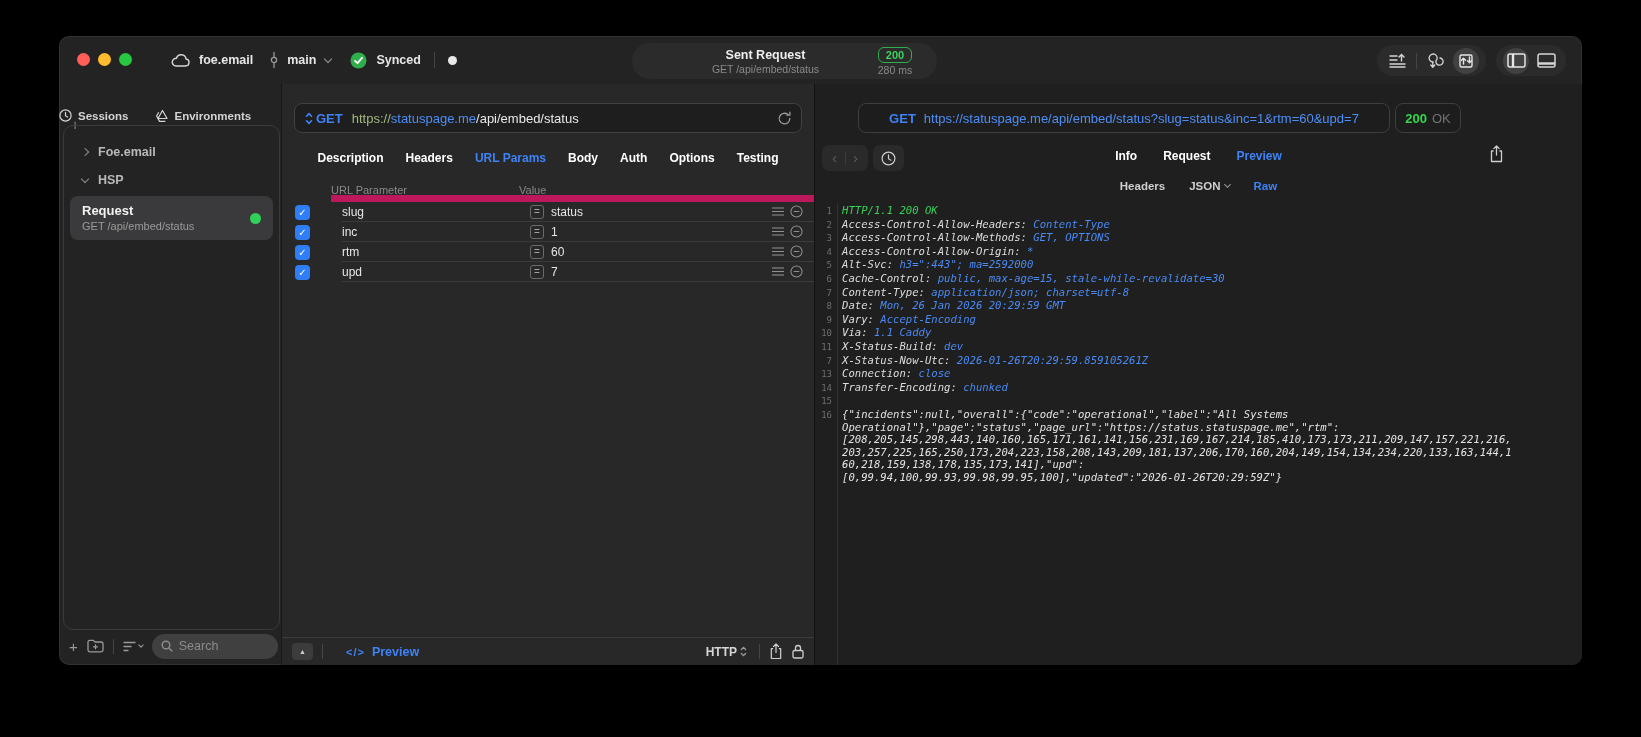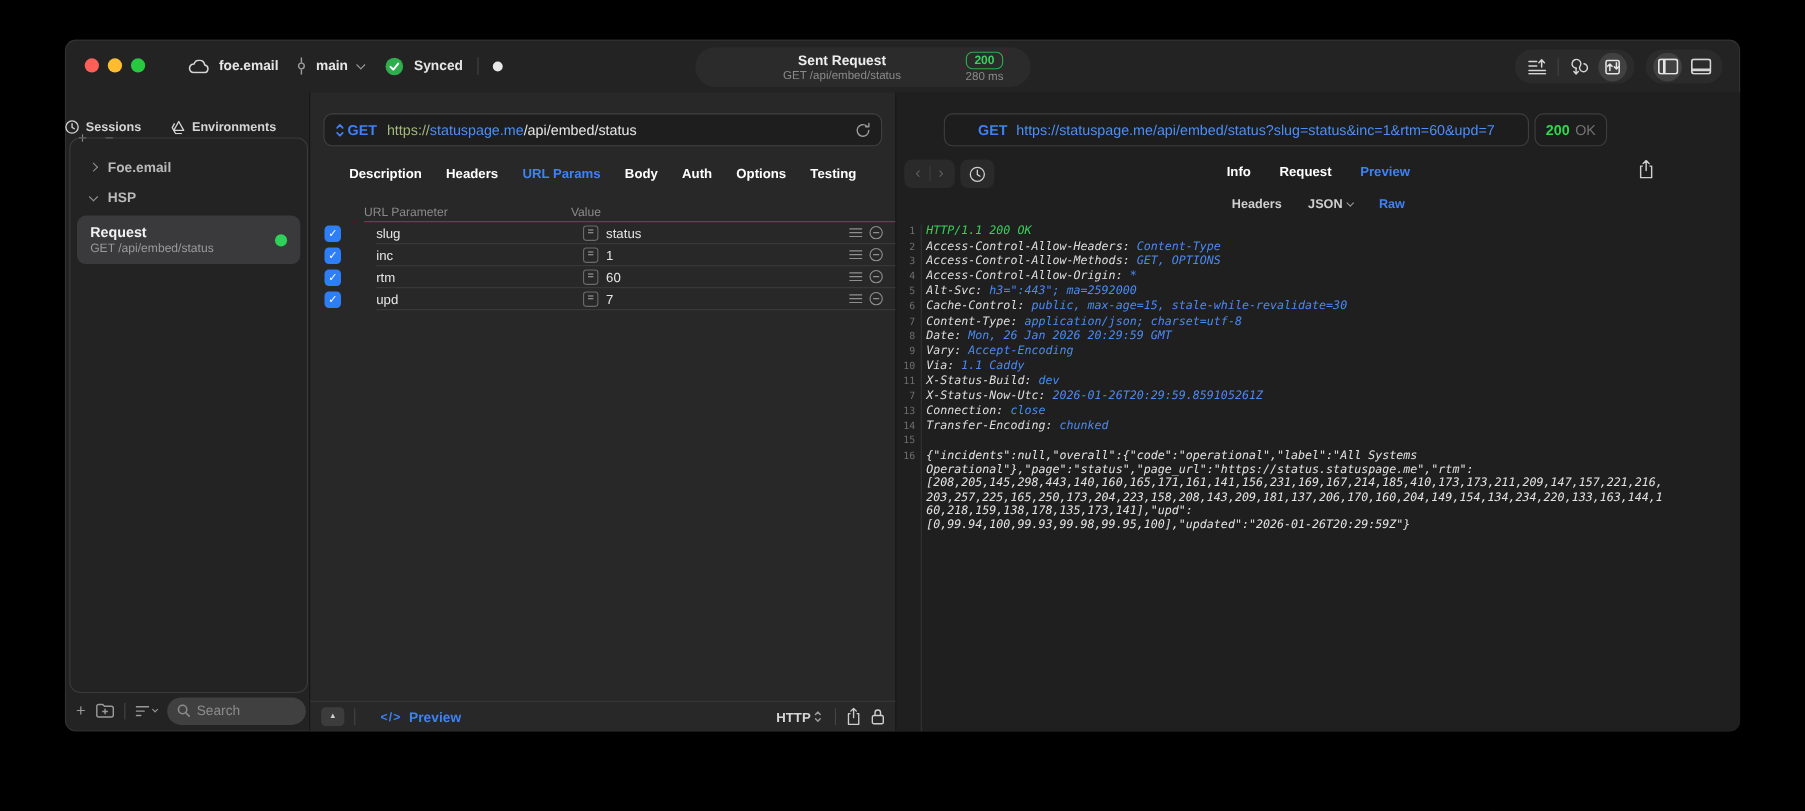--- a/index.html
+++ b/index.html
@@ -81,21 +81,21 @@
   .refresh { position:absolute; right:9px; top:7px; }
 
   .req-tabs { margin-top:14px; height:22px; display:flex; justify-content:center; align-items:center;
               gap:22px; flex:none; }
   .tab { color:#ffffff; font-size:12px; font-weight:600; cursor:default; }
   .tab.active { color:#3e82f7; }
 
   .ptable { margin-top:15px; flex:none; }
   .phead { display:flex; align-items:center; height:18px; padding-left:49px; }
   .phead-inner { flex:1; height:100%; display:flex; align-items:center;
-                 border-bottom:1px solid #be185d; color:#8a8a8a; font-size:11px; }
+                 border-bottom:7px solid #be185d; color:#8a8a8a; font-size:11px; }
   .col-name { width:188px; }
   .prow { display:flex; align-items:center; height:20px; padding-left:13px; }
   .cb { width:15px; height:15px; margin-right:21px; background:#2e7ef7; border-radius:4px;
         color:#fff; font-size:10px; display:flex; align-items:center; justify-content:center; flex:none; }
   .prow-inner { flex:1; height:100%; display:flex; align-items:center; border-bottom:1px solid #3a3a3a;
                 position:relative;margin-left:11px; }
   .pname { width:188px; color:#e6e6e6; font-size:12px; }
   .eqbox { width:14px; height:14px; border:1px solid #6a6a6a; border-radius:3px; color:#a2a2a2;
            font-size:10px; display:flex; align-items:center; justify-content:center; margin-right:7px; flex:none; }
   .pval { color:#e6e6e6; font-size:12px; }

